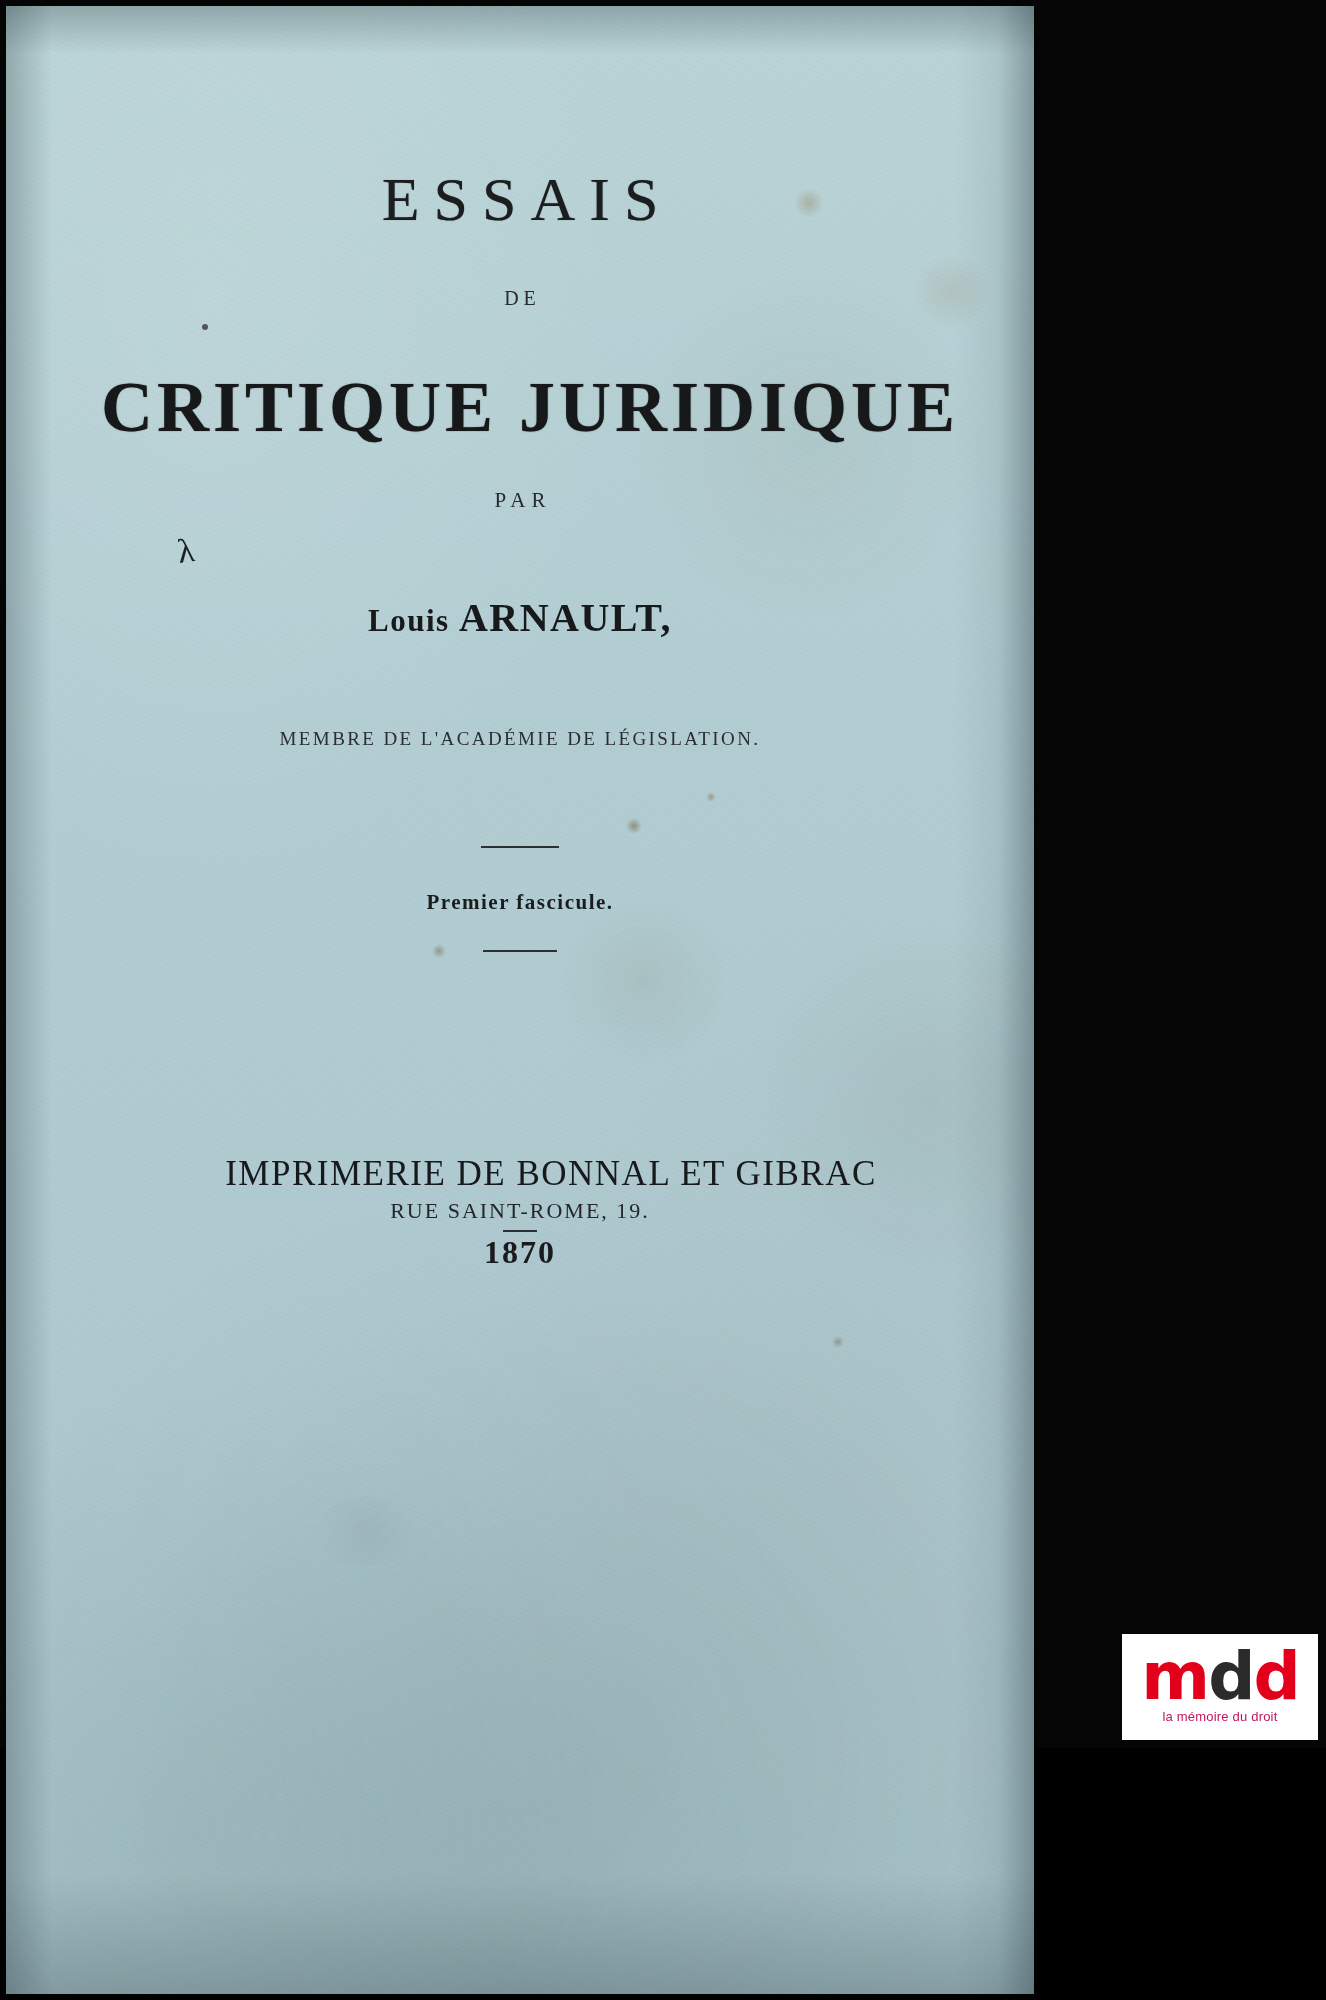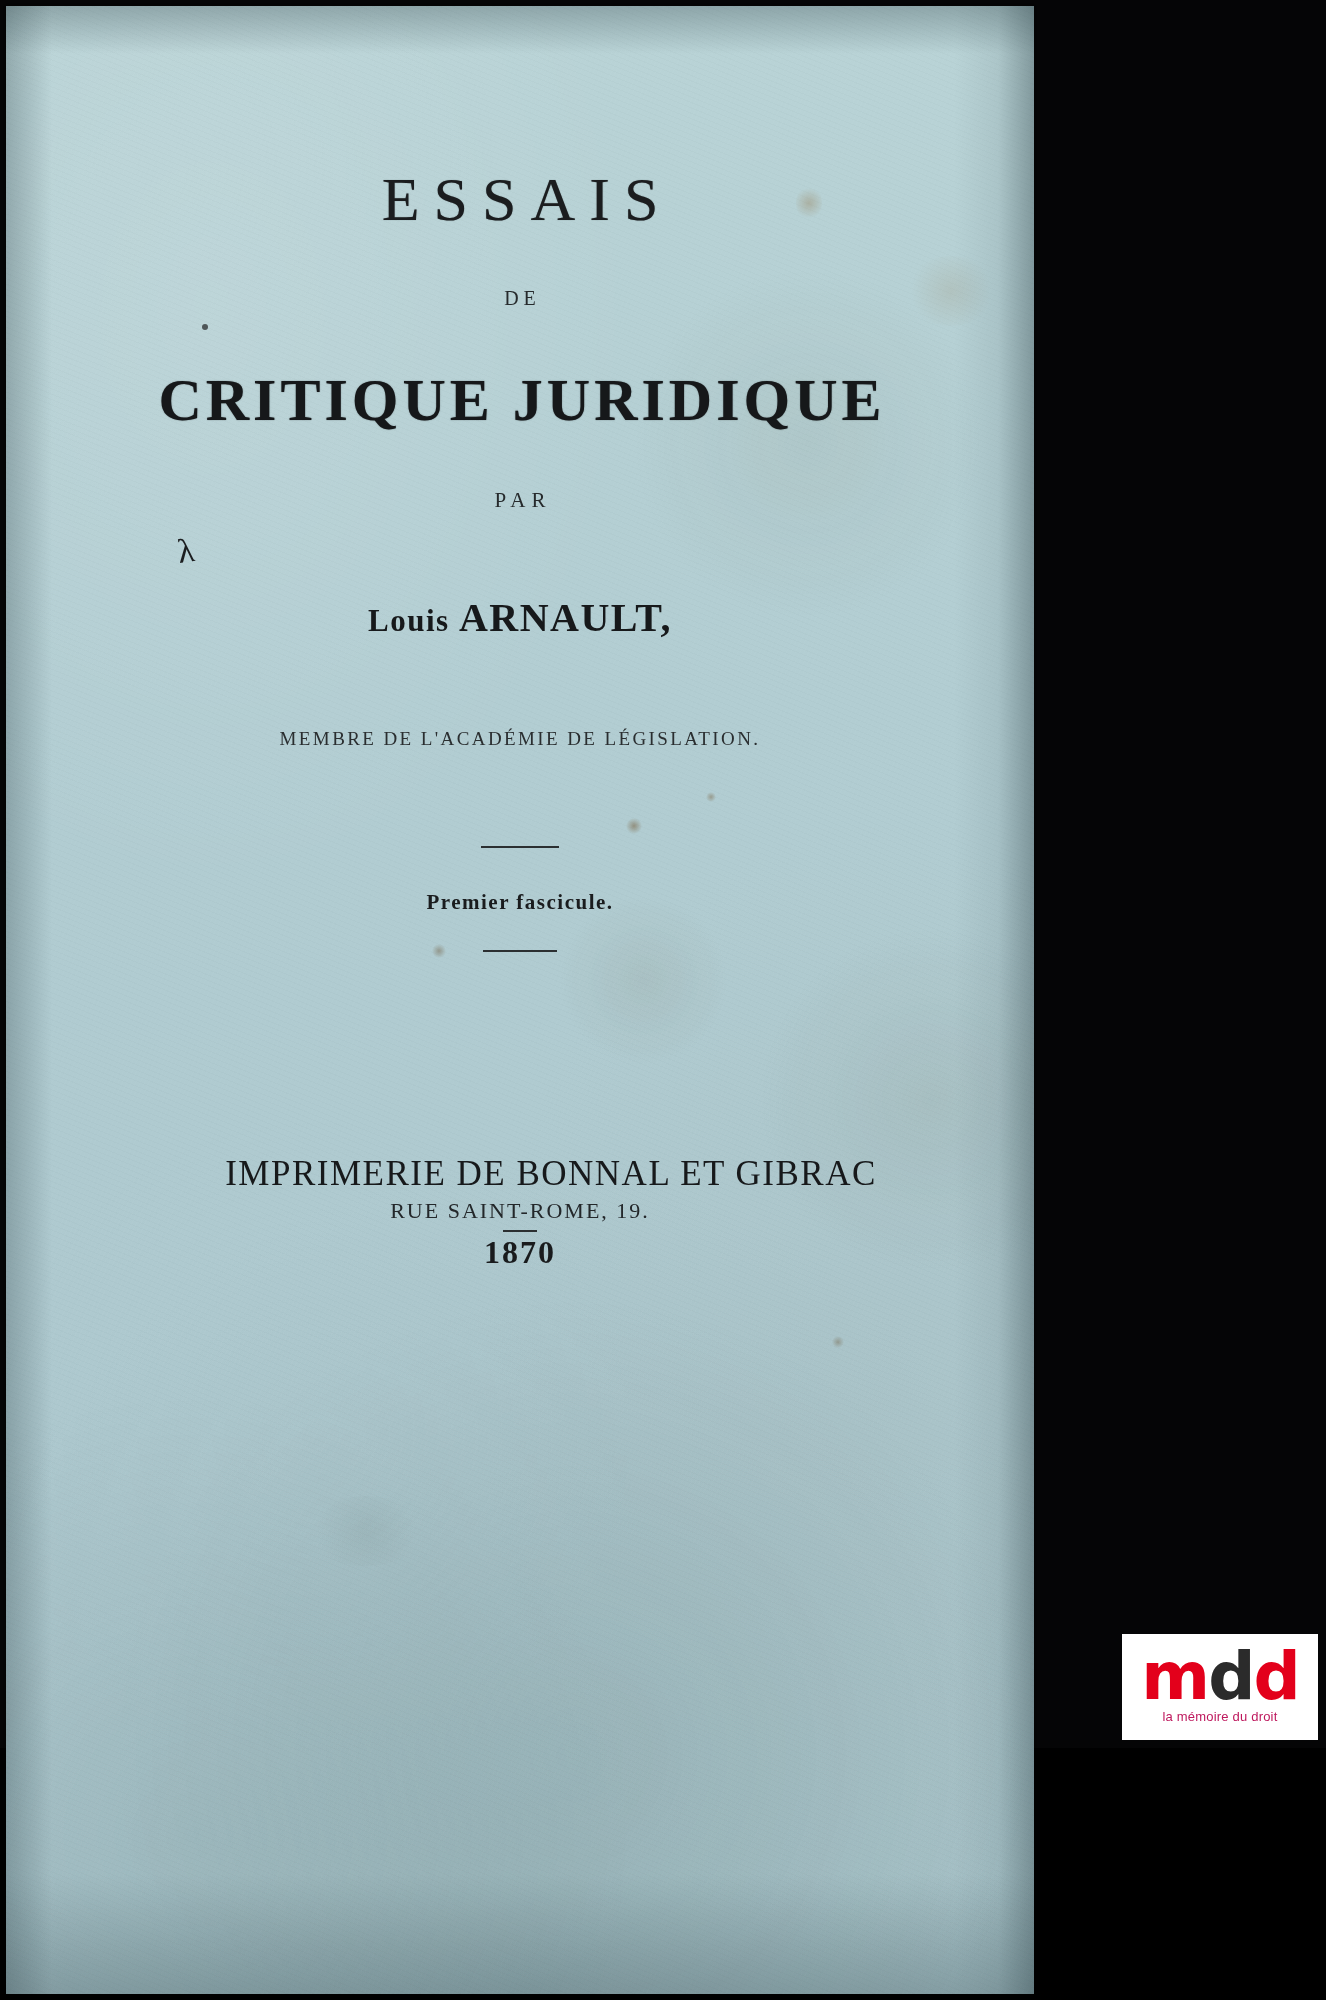--- a/index.html
+++ b/index.html
@@ -126,26 +126,27 @@
   }
   .t-de {
     top: 281px;
     font-size: 20px;
     letter-spacing: 5px;
     text-indent: 5px;
     color: #262a2c;
   }
   .t-title {
     top: 360px;
-    font-size: 60px;
+    font-size: 72px;
     font-weight: 700;
     letter-spacing: 4px;
     text-indent: 4px;
     color: #16181a;
     text-shadow: 0 0 1.2px rgba(20,22,24,0.55);
+    padding-left: 8px;
   }
   .t-par {
     top: 482px;
     font-size: 21px;
     letter-spacing: 6px;
     text-indent: 6px;
     color: #262a2c;
   }
   .t-author {
     top: 588px;

